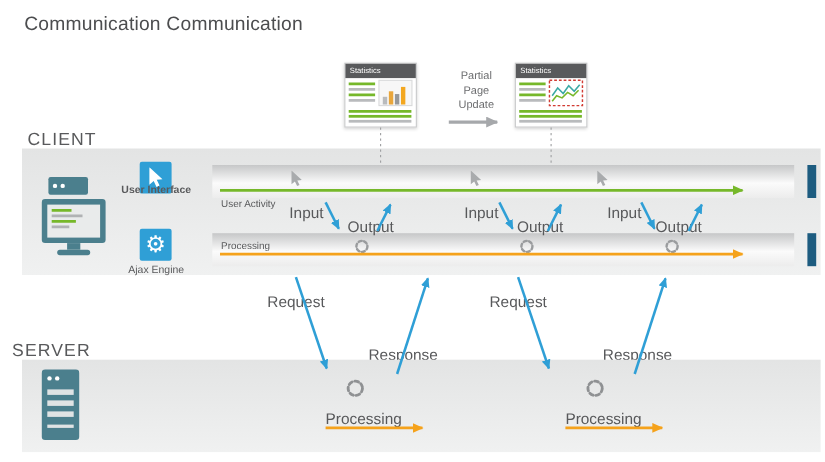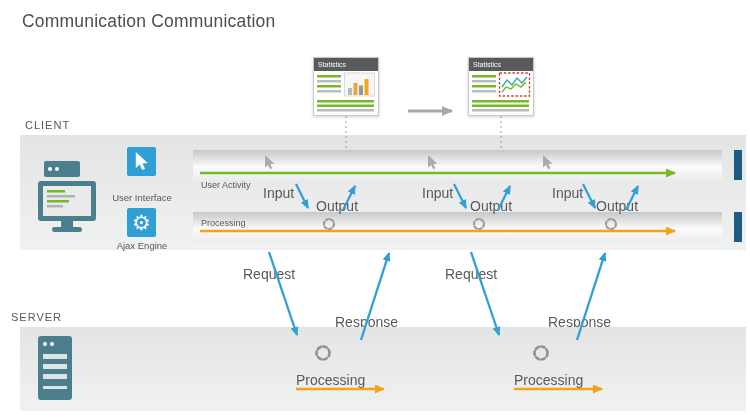--- a/index.html
+++ b/index.html
@@ -6,21 +6,21 @@
     --blue:#2f9fd6; --green:#76b82a; --orange:#f5a21b; --teal:#4b7f8d;
     --dark-cap:#1d5c80; --band:#e8e9e9; --text:#58595b; --muted:#6d6e70;
     --gray-icon:#a9abad;
   }
   *{margin:0;padding:0;box-sizing:border-box;}
   body{background:#fff;font-family:"Liberation Sans",sans-serif;}
   .page{position:relative;width:750px;height:420px;background:#fff;overflow:hidden;}
   .abs{position:absolute;}
   .title{left:22px;top:11px;font-size:17.5px;color:#4c4d4f;letter-spacing:.2px;}
   .subtitle{left:22px;top:35px;font-size:10px;color:var(--muted);}
-  .section-label{font-size:11px;letter-spacing:1px;color:var(--text);}
+  .section-label{font-size:16px;letter-spacing:1px;color:var(--text);}
   .band{left:20px;width:726px;background:linear-gradient(to bottom,#e3e4e4,#f0f1f1);}
   .client-band{top:135px;height:115px;}
   .server-band{top:327px;height:84px;}
   .track{left:193px;width:529px;height:30px;background:linear-gradient(to bottom,#c6c7c8 0%,#fbfbfb 55%,#ececec 100%);}
   .cap{left:734px;width:8px;height:30px;background:var(--dark-cap);}
   .track-label{font-size:9px;color:var(--text);}
   .lbl{font-size:14px;color:var(--text);}
   .icon-sq{width:29px;height:29px;background:var(--blue);border-radius:2px;display:flex;align-items:center;justify-content:center;}
   .icon-caption{width:92px;text-align:center;font-size:9.5px;color:var(--text);}
   .gear-glyph{color:#fff;font-size:21px;line-height:1;}
@@ -50,20 +50,21 @@
         <rect x="39.5" y="12" width="4" height="12" fill="#e9a63b"></rect>
         <rect x="45" y="14.5" width="4" height="9.5" fill="#96989a"></rect>
         <rect x="50.5" y="8" width="4" height="16" fill="#f3a71f"></rect>
         <rect x="3" y="29" width="57" height="2.5" fill="var(--green)"></rect>
         <rect x="3" y="33.5" width="57" height="2.5" fill="var(--green)"></rect>
         <rect x="3" y="38" width="57" height="2.5" fill="#b9bbbd"></rect>
       </svg>
     </div>
   </div>
 
+  <div class="abs partial-lbl" style="left:408px;top:63px;">Partial Page Update</div>
 
   <div class="abs win" style="left:468px;top:57px;">
     <div class="win-bar">Statistics</div>
     <div class="win-body">
       <svg width="64" height="44" viewBox="0 0 64 44">
         <rect x="3" y="4" width="24" height="2.5" fill="var(--green)"></rect>
         <rect x="3" y="9" width="24" height="2.5" fill="#b9bbbd"></rect>
         <rect x="3" y="14" width="24" height="2.5" fill="var(--green)"></rect>
         <rect x="3" y="19" width="24" height="2.5" fill="#b9bbbd"></rect>
         <rect x="30.5" y="2" width="30" height="23" fill="#ffffff" stroke="#d23b33" stroke-width="1.3" stroke-dasharray="2.5 1.8"></rect>
@@ -91,21 +92,21 @@
     <rect x="13" y="58" width="16" height="2.5" fill="#b0b2b4"></rect>
     <rect x="27" y="74" width="12" height="6" fill="var(--teal)"></rect>
     <rect x="18" y="80" width="30" height="5" rx="2.5" fill="var(--teal)"></rect>
   </svg>
 
   <div class="abs icon-sq" style="left:127px;top:147px;">
     <svg width="15" height="19" viewBox="0 0 11 15">
       <path d="M1,0 L1,12.6 L4.1,9.9 L6.1,14.2 L8.3,13.2 L6.3,9 L10.4,8.7 Z" fill="#fff"></path>
     </svg>
   </div>
-  <div class="abs icon-caption" style="left:96px;top:192px;">User Interface</div>
+  <div class="abs icon-caption" style="left:96px;top:167px;font-weight:bold;">User Interface</div>
 
   <div class="abs track" style="top:150px;"></div>
   <div class="abs track-label" style="left:201px;top:155px;margin-top:25px;">User Activity</div>
   <div class="abs cap" style="top:150px;"></div>
 
   <svg class="abs" style="left:264px;top:155px;" width="11" height="15" viewBox="0 0 11 15">
       <path d="M1,0 L1,12.6 L4.1,9.9 L6.1,14.2 L8.3,13.2 L6.3,9 L10.4,8.7 Z" fill="var(--gray-icon)"></path>
     </svg>
   <svg class="abs" style="left:427px;top:155px;" width="11" height="15" viewBox="0 0 11 15">
       <path d="M1,0 L1,12.6 L4.1,9.9 L6.1,14.2 L8.3,13.2 L6.3,9 L10.4,8.7 Z" fill="var(--gray-icon)"></path>

